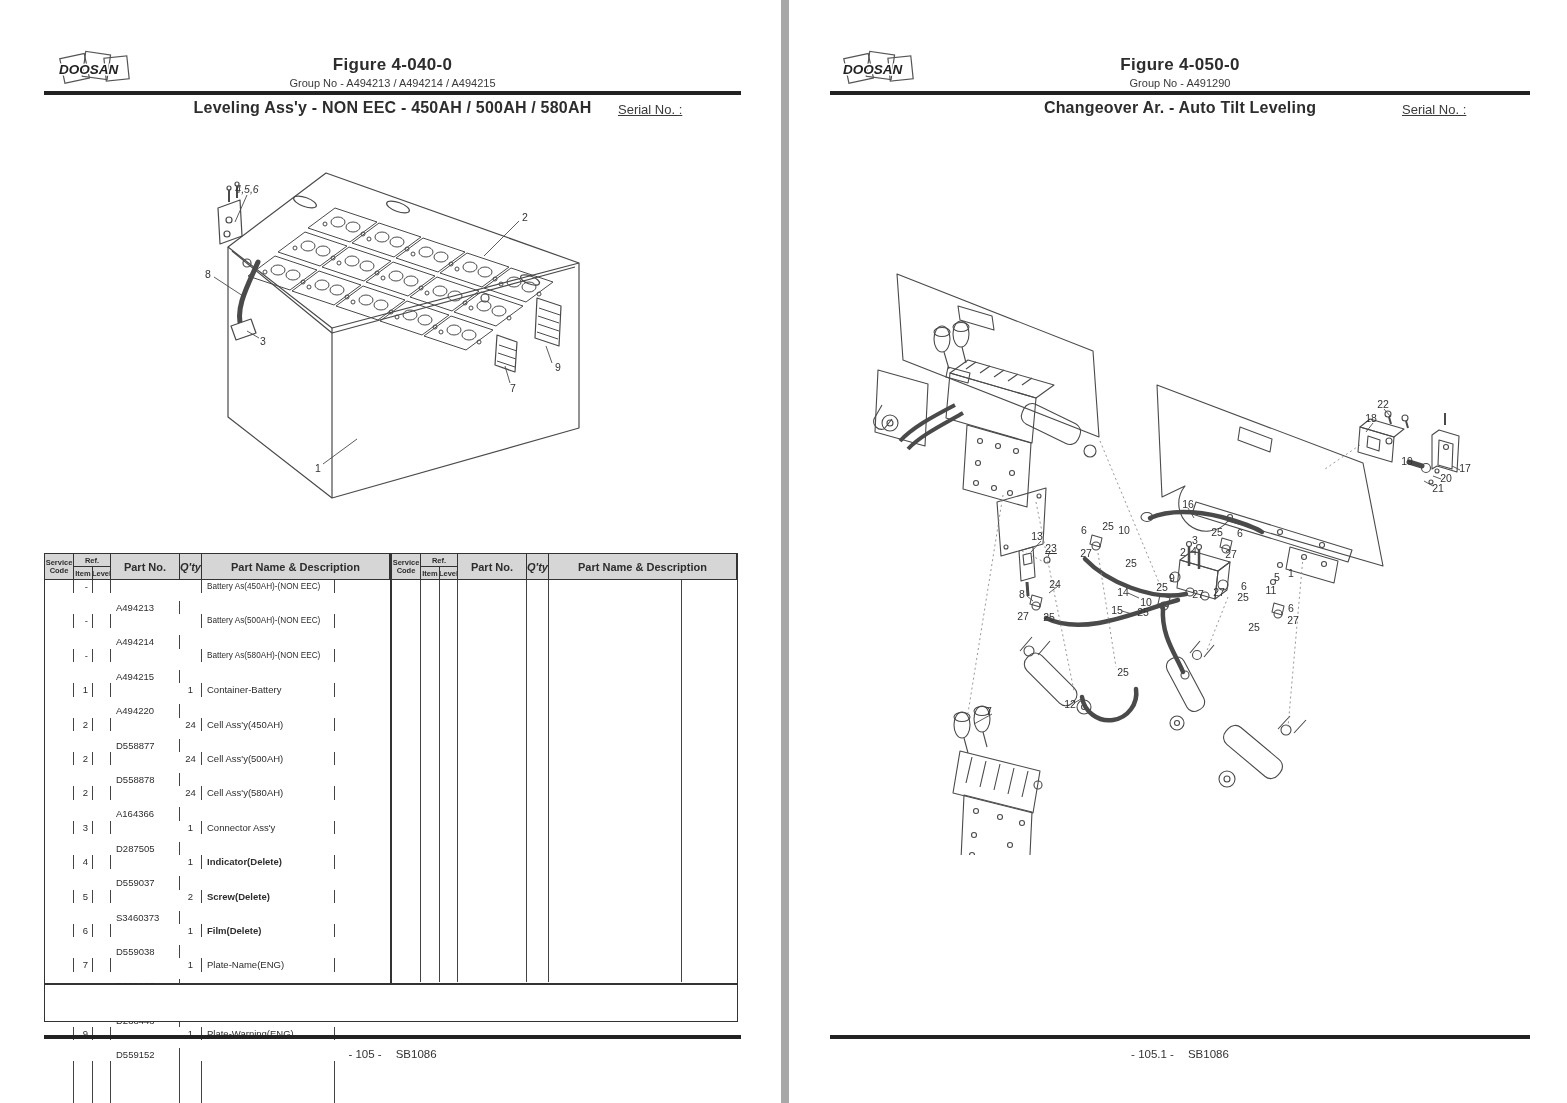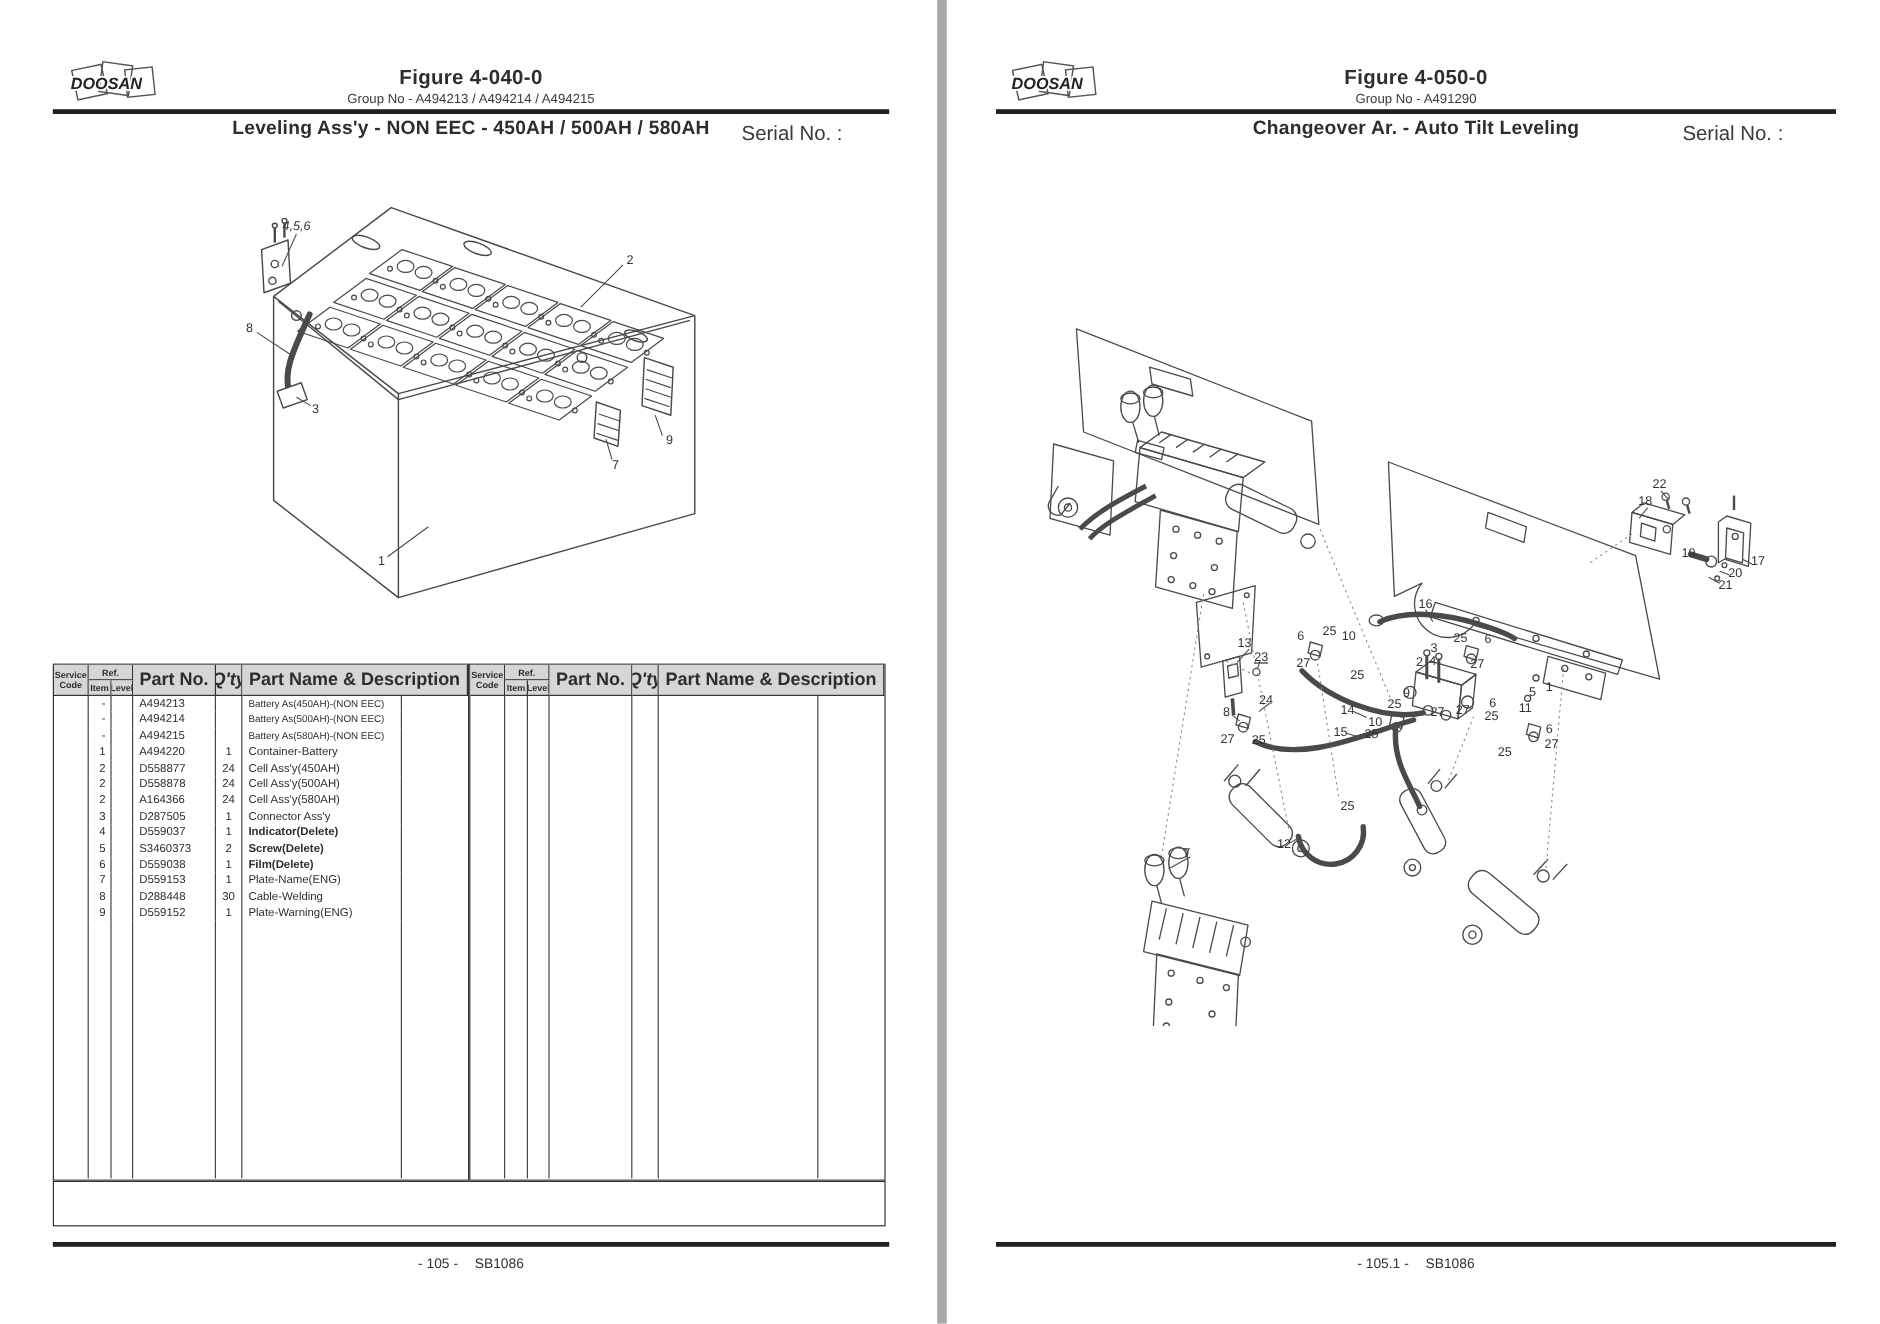--- a/index.html
+++ b/index.html
@@ -8,53 +8,53 @@
     width:1567px;height:1103px;position:relative;overflow:hidden;
     background:#ffffff;color:var(--ink);
     font-family:"Liberation Sans", sans-serif;
   }
   .abs{position:absolute;}
   .page-sep{left:781px;top:0;width:8px;height:1103px;background:var(--sep);}
   .figure-title{font-size:17px;font-weight:bold;text-align:center;letter-spacing:.3px;}
   .group-line{font-size:11px;text-align:center;color:#3a3a3a;}
   .rule{height:4px;background:#222;}
   .page-title{font-size:16px;font-weight:bold;text-align:center;letter-spacing:.2px;}
-  .serial{font-size:17px;color:#3a3a3a;}
+  .serial{font-size:13px;color:#3a3a3a;text-decoration:underline;}
   .footer-line{font-size:11.5px;text-align:center;color:#333;}
   .footer-line .code{margin-left:14px;}
 
   
   .pt{
     position:absolute;display:grid;box-sizing:border-box;
     grid-template-columns:29px 19px 18px 69px 22px 133px 1fr;
     grid-template-rows:13px 13px;
     width:347px;height:431px;border:1.6px solid #333;background:#fff;
     align-content:start;
   }
   .pt .h{
     background:var(--hdrbg);border-right:1px solid #333;border-bottom:1px solid #333;
     display:flex;align-items:center;justify-content:center;text-align:center;
     font-weight:bold;box-sizing:border-box;overflow:hidden;
   }
   .h.tiny{font-size:7.5px;line-height:8px;flex-direction:column;}
-  .h.big{font-size:15px;}
+  .h.big{font-size:11px;}
   .h-svc{grid-column:1;grid-row:1/3;}
   .h-ref{grid-column:2/4;grid-row:1;font-size:7.5px;}
   .h-item{grid-column:2;grid-row:2;font-size:7.5px;}
   .h-lvl{grid-column:3;grid-row:2;font-size:7.5px;}
   .h-part{grid-column:4;grid-row:1/3;}
   .h-qty{grid-column:5;grid-row:1/3;font-style:italic;}
   .h-name{grid-column:6/8;grid-row:1/3;border-right:none;}
   .td{
     height:13.4px;line-height:13.6px;font-size:9.5px;border-right:1px solid #444;
     box-sizing:border-box;white-space:nowrap;overflow:visible;
   }
   .td.last,.fillc.last{border-right:none;}
   .c-item{text-align:right;padding-right:4px;}
-  .c-part{padding-left:5px;}
+  .c-part{padding-left:5px;margin-top:21px;}
   .c-qty{text-align:center;}
   .c-desc{padding-left:5px;}
   .td.b{font-weight:bold;}
   .td.sm{font-size:8.2px;}
   .fillc{border-right:1px solid #444;box-sizing:border-box;}
   .note-box{border:1.6px solid #333;box-sizing:border-box;background:#fff;}
 
   .callout-layer{position:absolute;pointer-events:none;}
   .callout{
     position:absolute;transform:translate(-50%,-50%);

